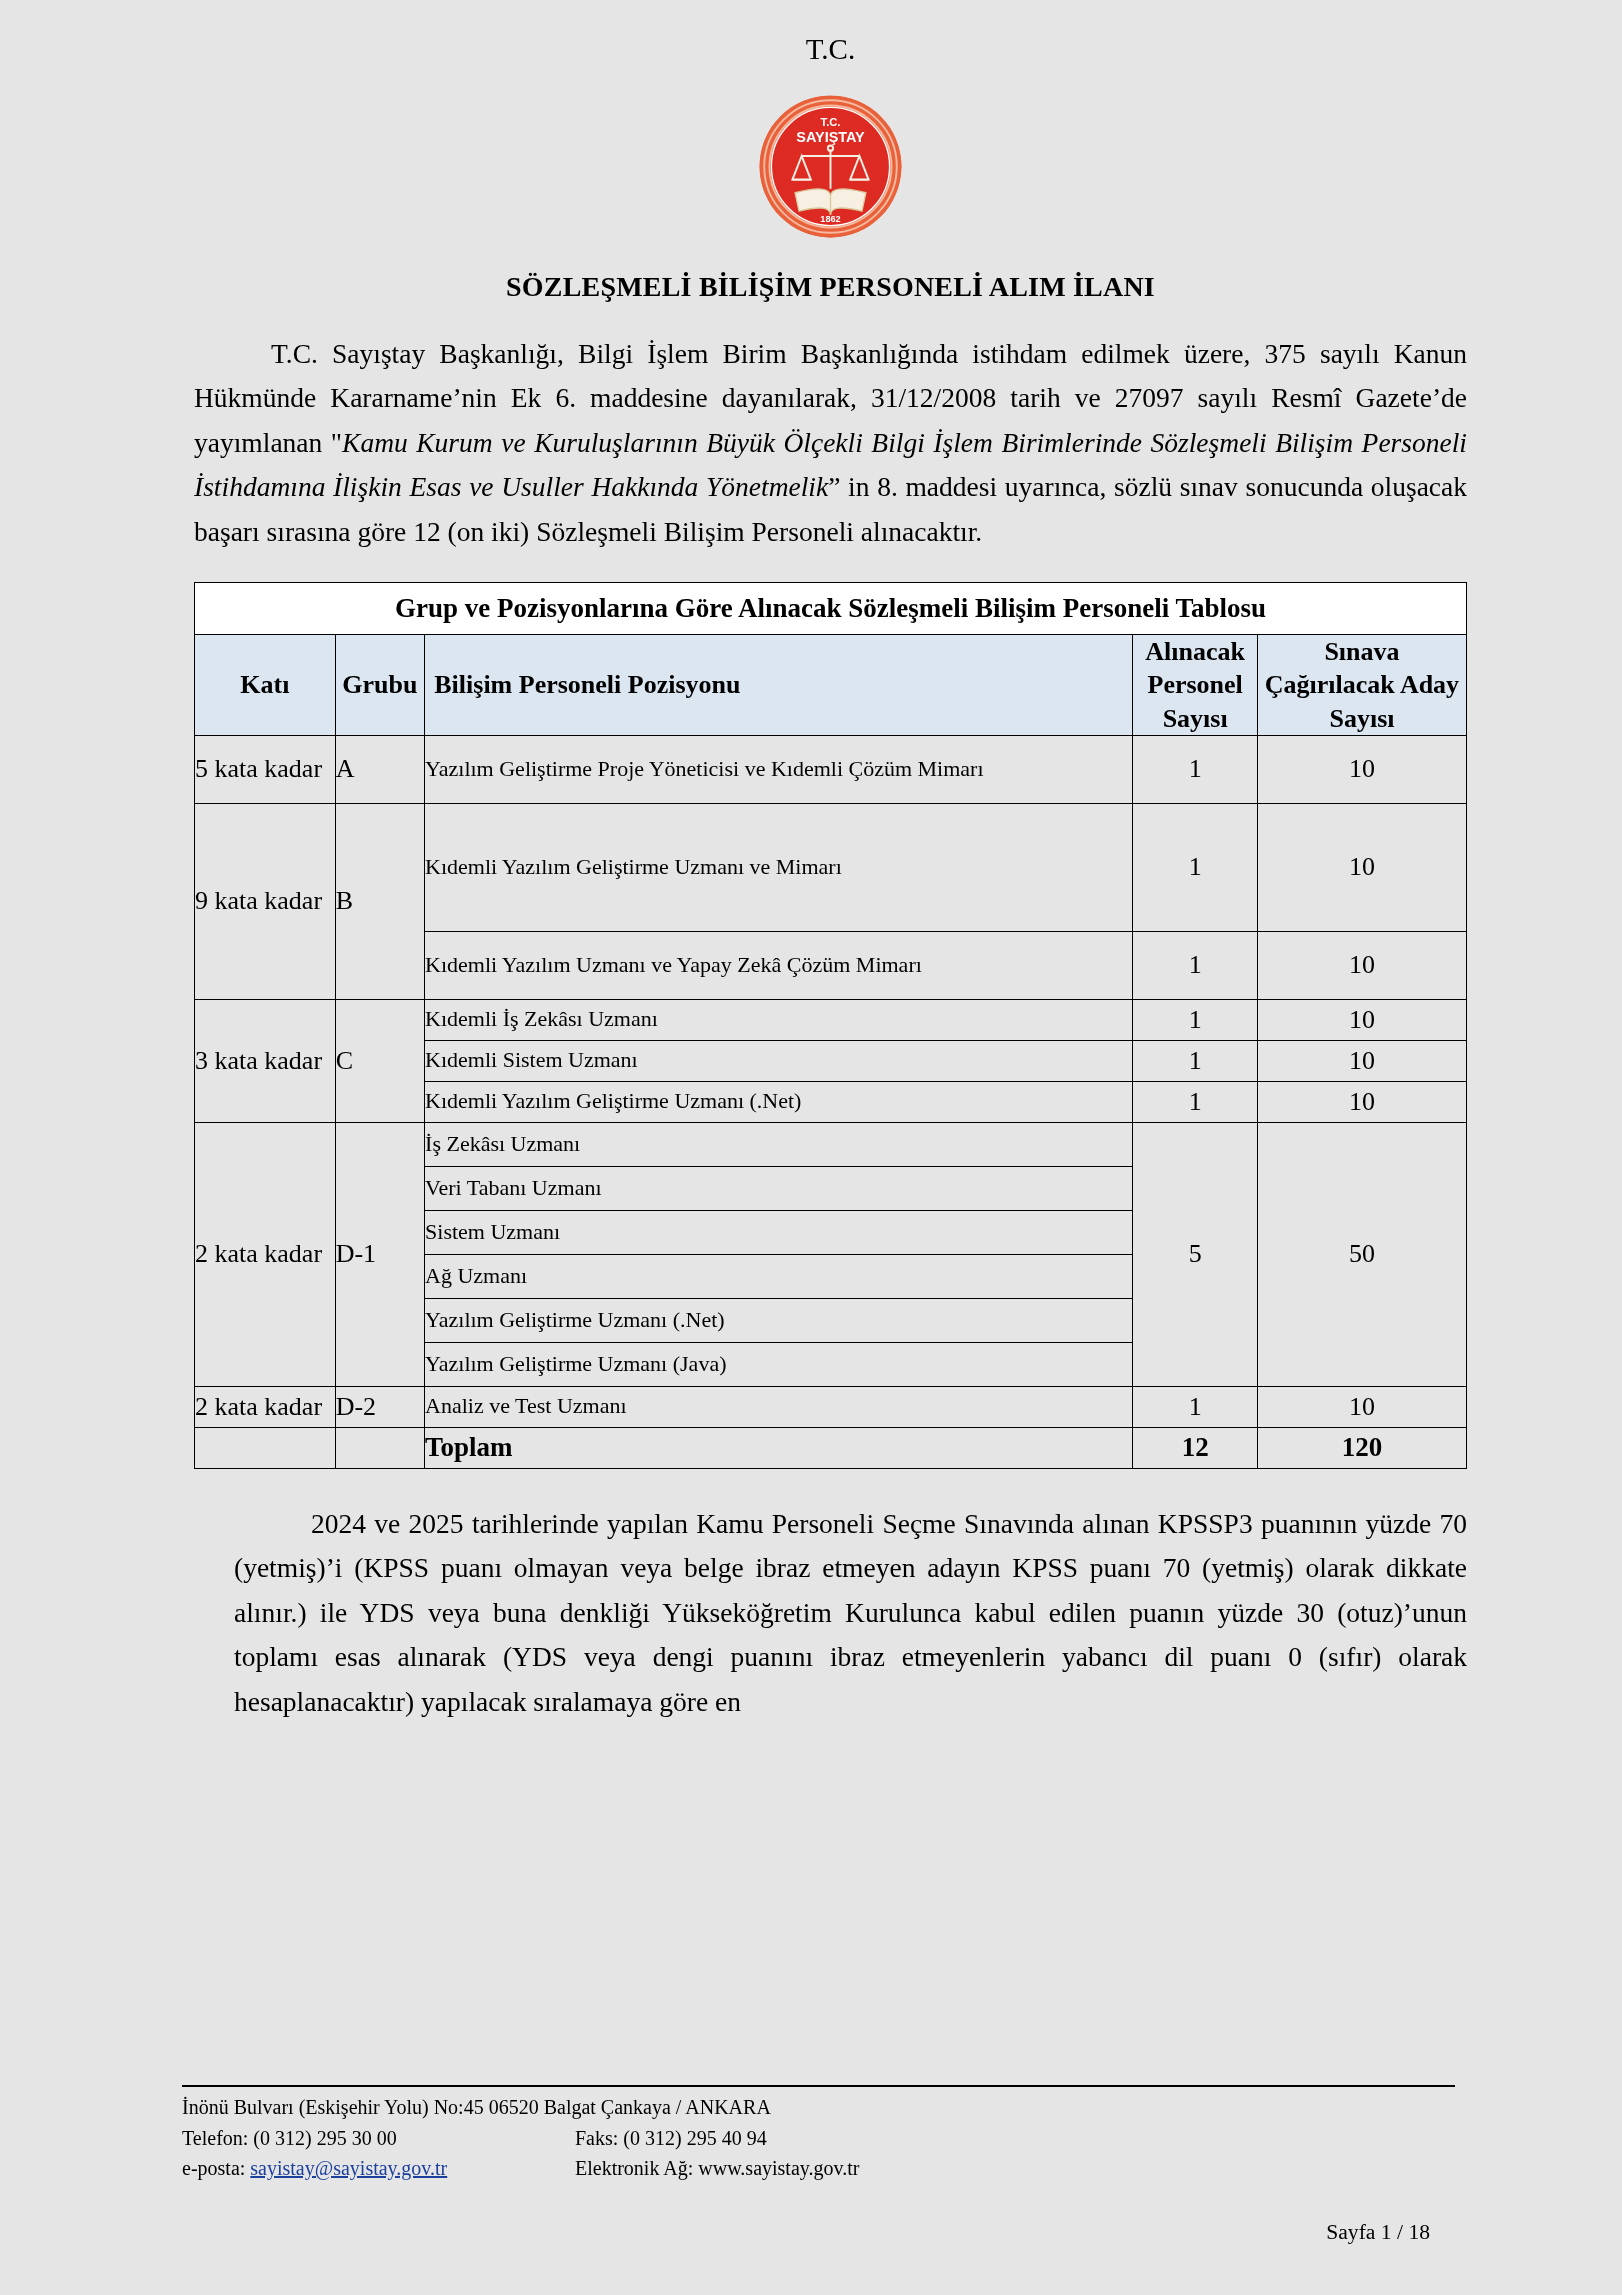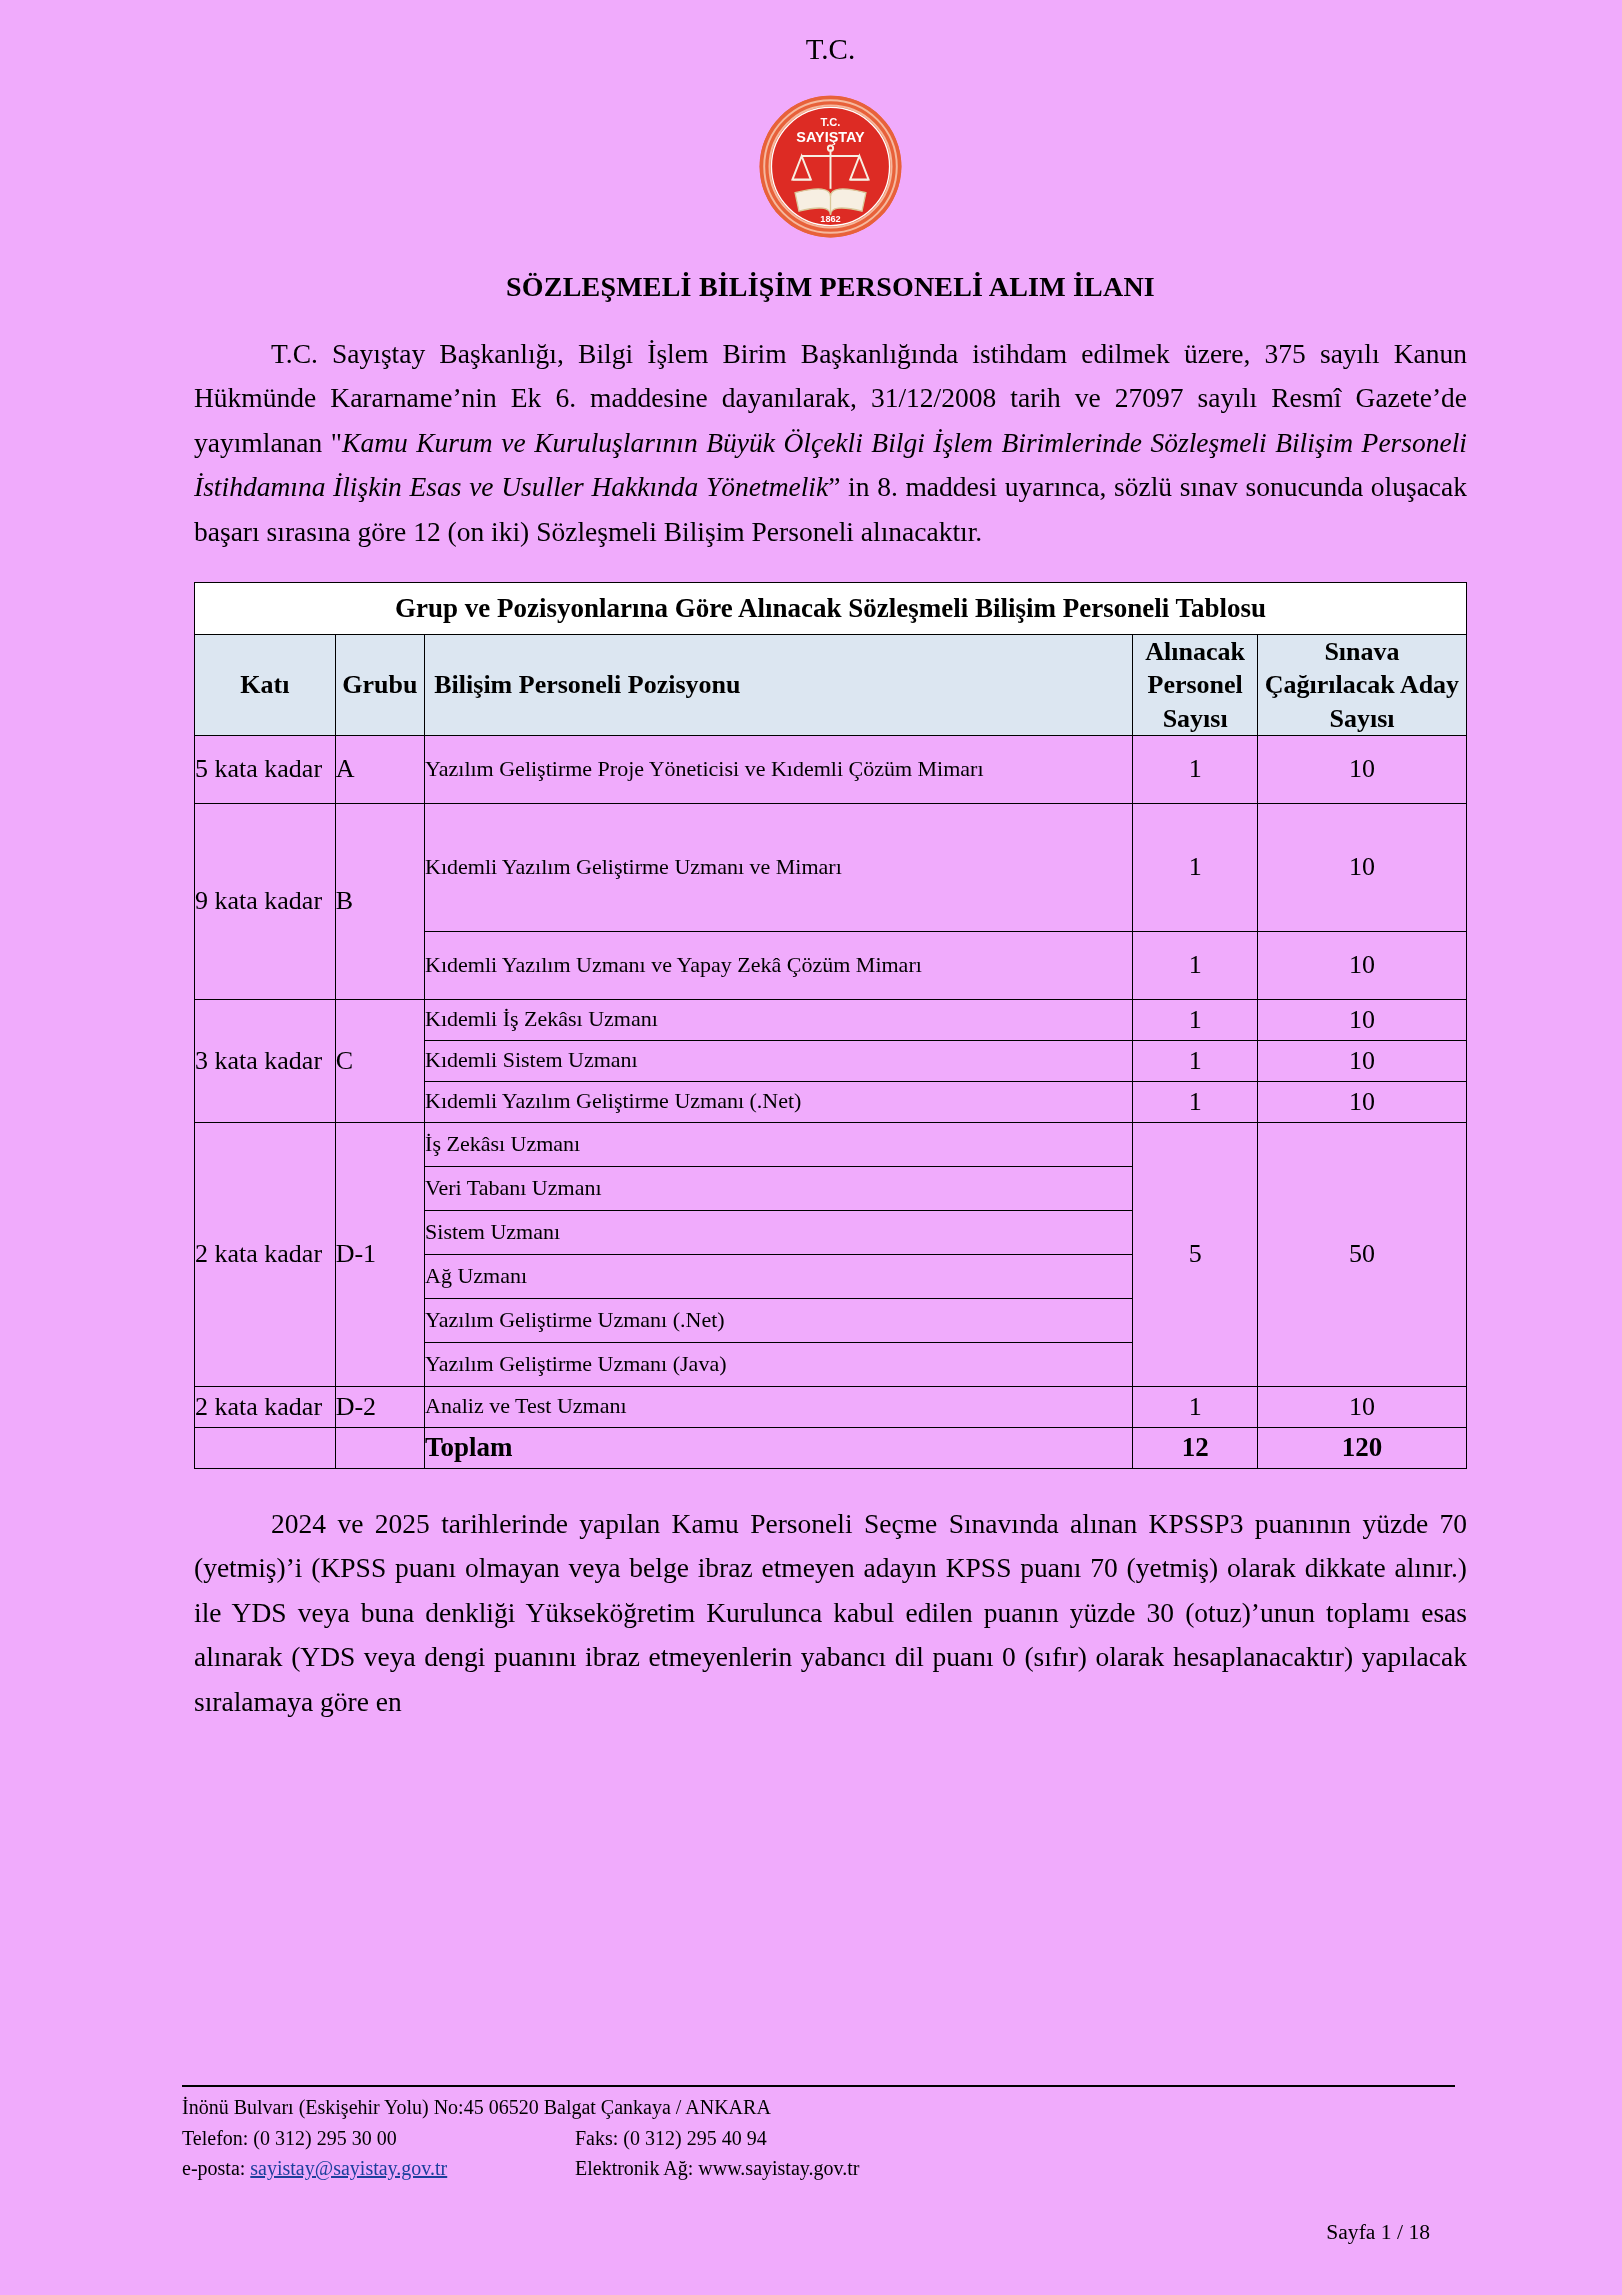--- a/index.html
+++ b/index.html
@@ -9,21 +9,21 @@
     background: #ffffff;
   }
   body {
     font-family: "Liberation Serif", "DejaVu Serif", serif;
     color: #000000;
   }
   .page {
     position: relative;
     width: 1622px;
     height: 2295px;
-    background: #f0abfc;
+    background: #e5e5e5;
     box-sizing: border-box;
     padding: 0;
     overflow: hidden;
   }
   .content {
     position: absolute;
     left: 194px;
     top: 0;
     width: 1273px;
   }
@@ -63,20 +63,21 @@
   .para {
     font-size: 27.5px;
     line-height: 1.62;
     text-align: justify;
     text-justify: inter-word;
     text-indent: 77px;
     margin-top: 29px;
   }
   .para.second {
     margin-top: 33px;
+    margin-left: 40px;
   }
   .para i { font-style: italic; }
   .para b { font-weight: normal; }
 
   
   .tbl-wrap { margin-top: 27.5px; }
   table.data {
     border-collapse: collapse;
     width: 1273px;
     table-layout: fixed;

